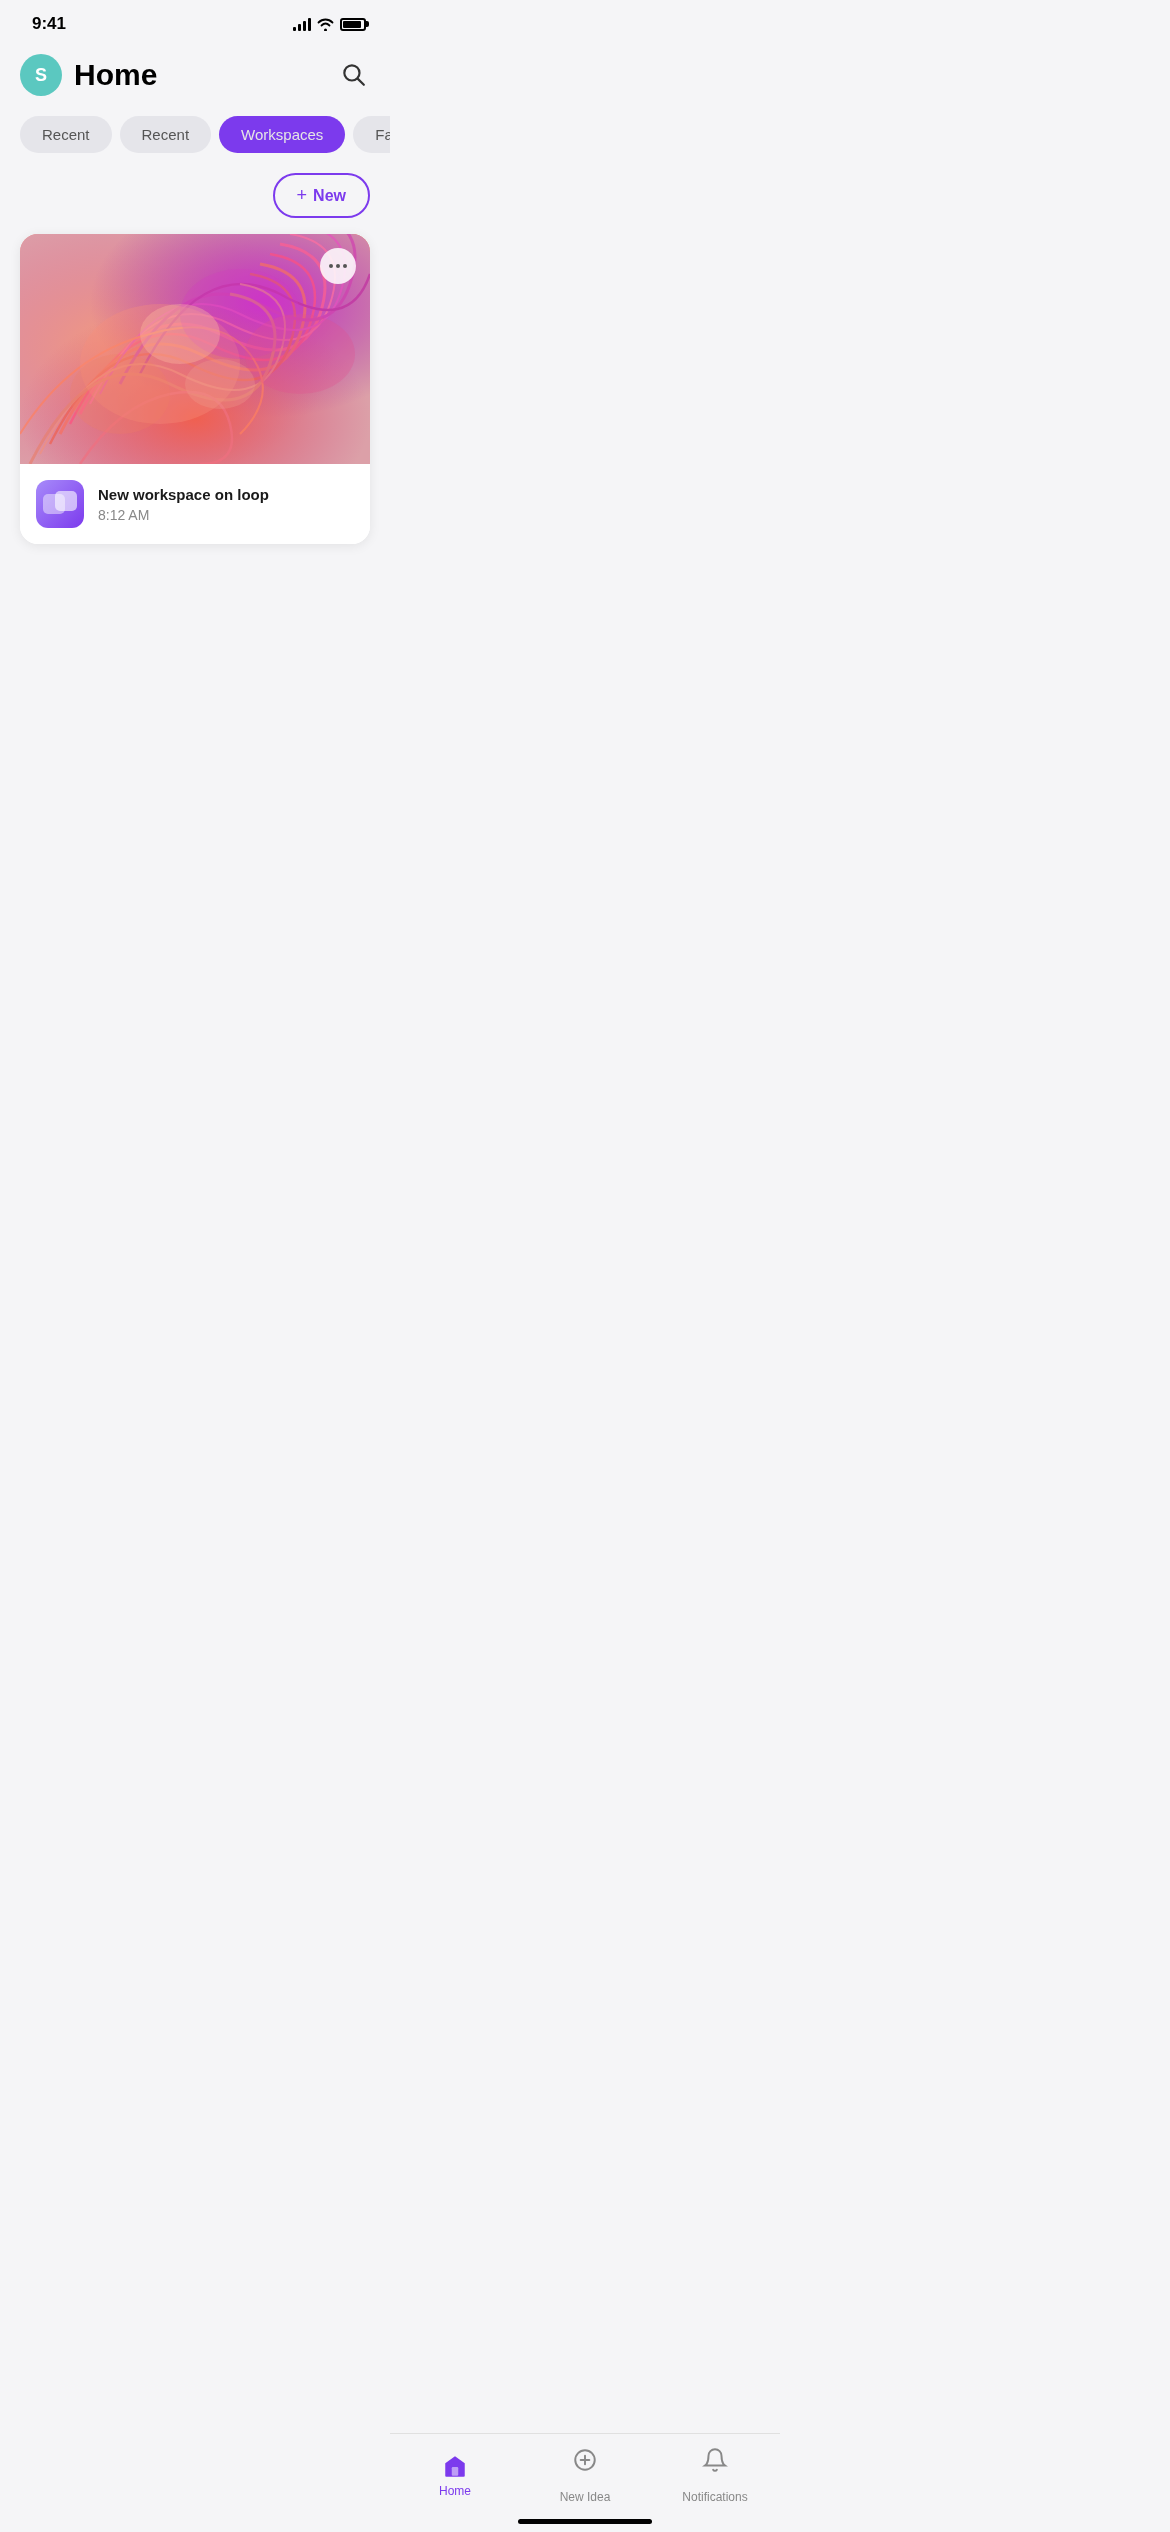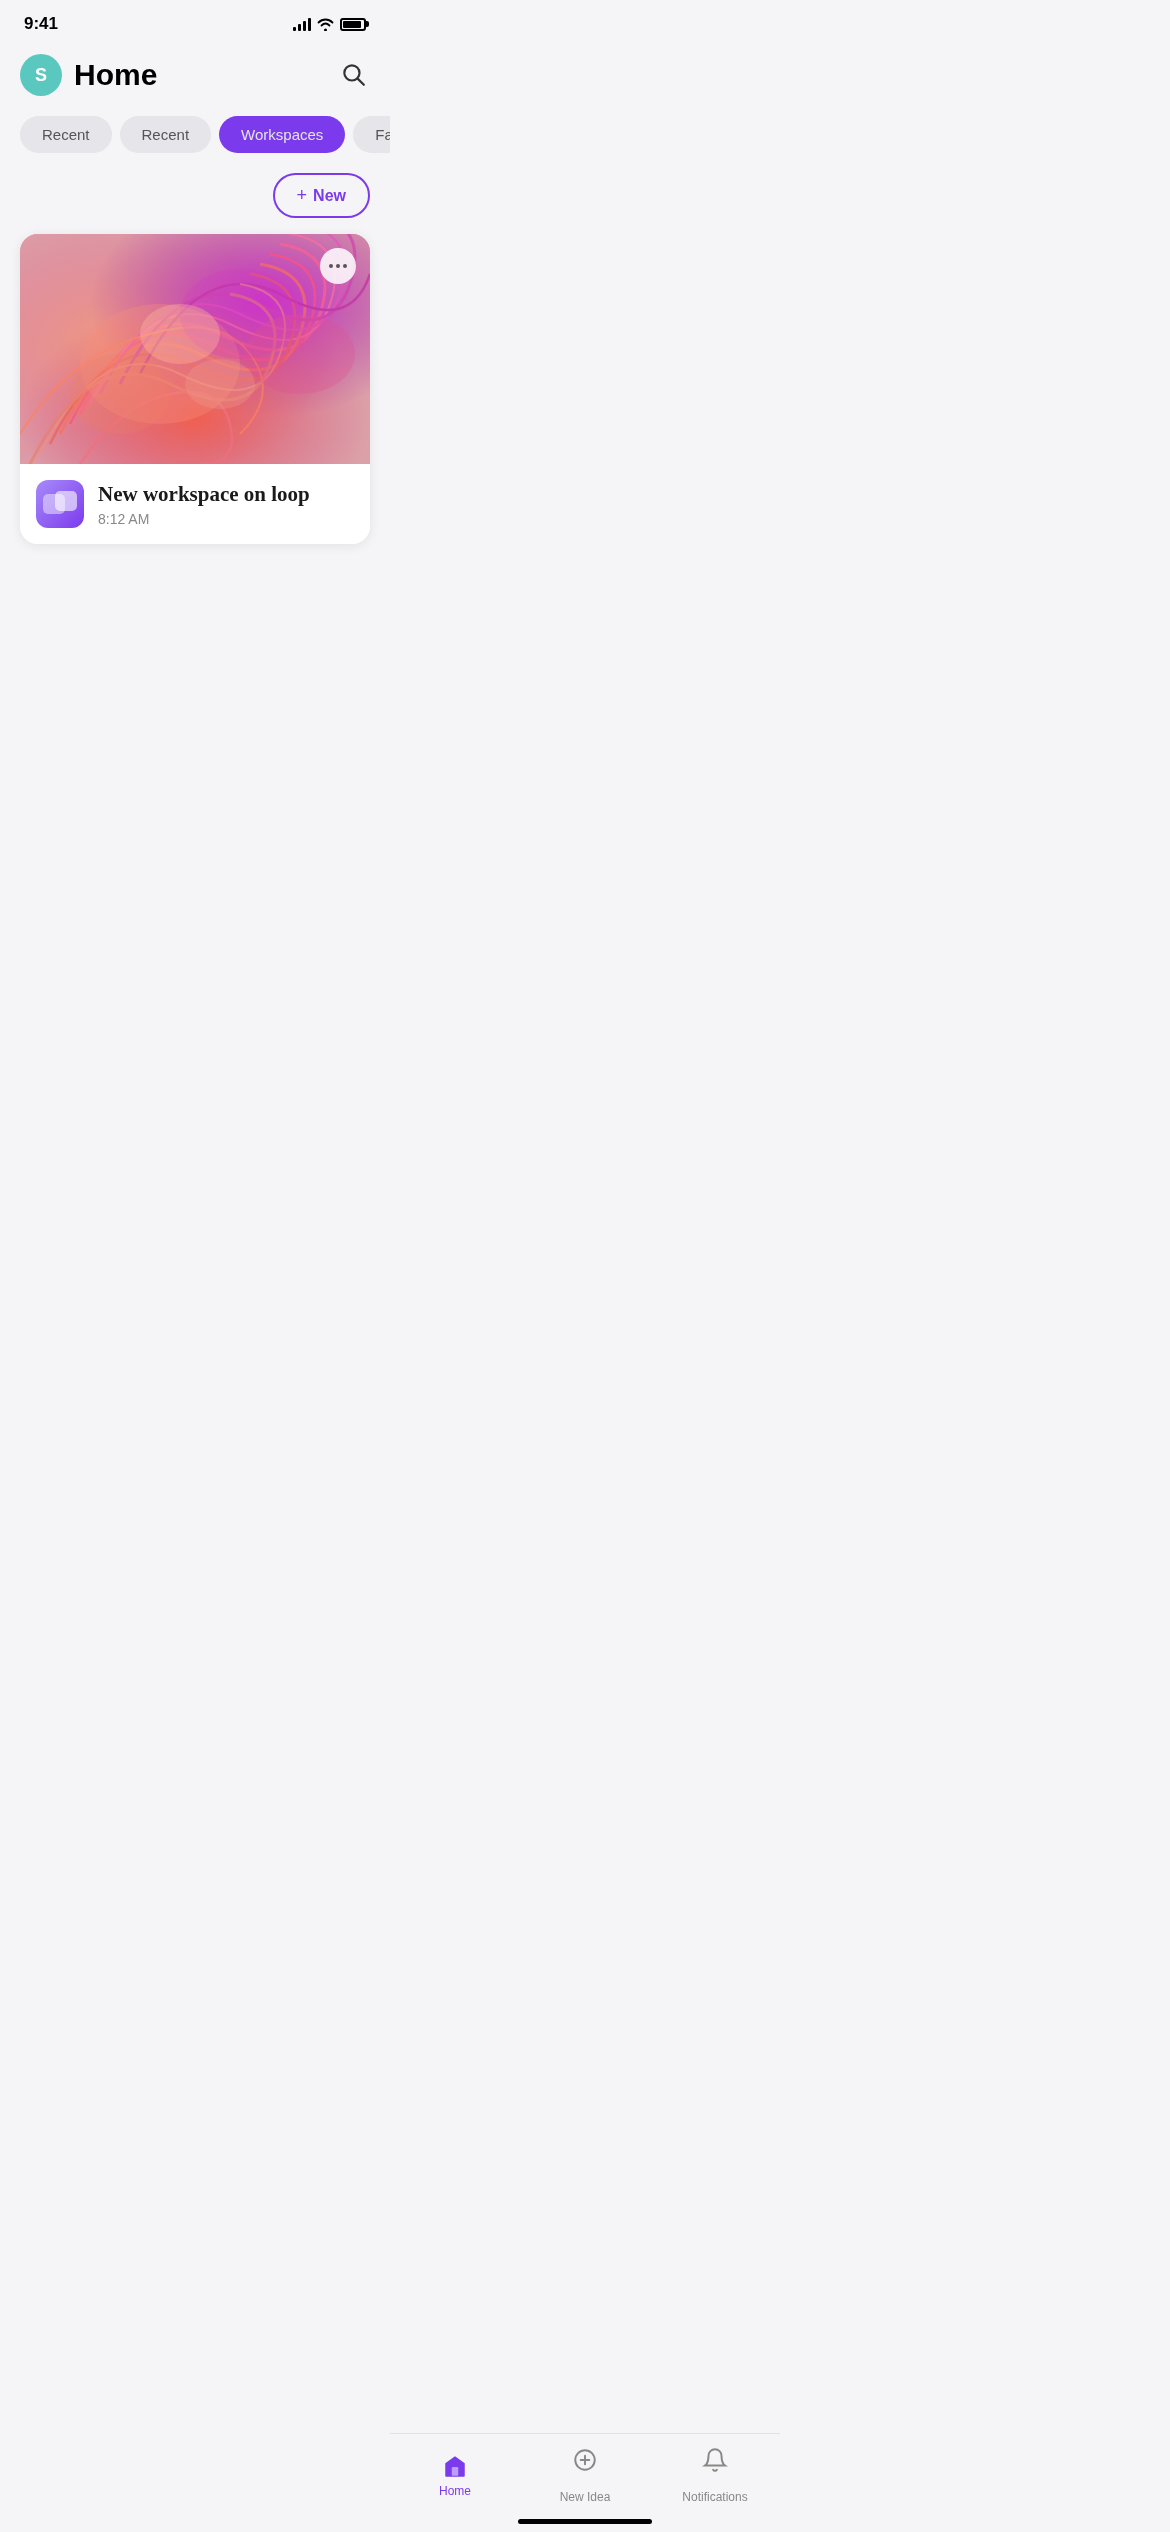--- a/index.html
+++ b/index.html
@@ -14,20 +14,21 @@
       position: relative;
     }
 
     
     .status-bar {
       display: flex;
       justify-content: space-between;
       align-items: center;
       padding: 14px 24px 8px;
       background: #f5f5f7;
+      margin-left: 8px;
     }
 
     .status-time {
       font-size: 17px;
       font-weight: 600;
       color: #000;
     }
 
     .status-icons {
       display: flex;
@@ -255,25 +256,24 @@
       align-items: center;
       justify-content: center;
       flex-shrink: 0;
     }
 
     .card-text {
       flex: 1;
     }
 
     .card-title {
-      font-size: 21px;
+      font-size: 15px;
       font-weight: 600;
       color: #1a1a1a;
       margin-bottom: 4px;
-      font-family: Liberation Serif, serif;
     }
 
     .card-time {
       font-size: 14px;
       color: #888;
     }
 
     
     .main-content {
       padding-bottom: 100px;

